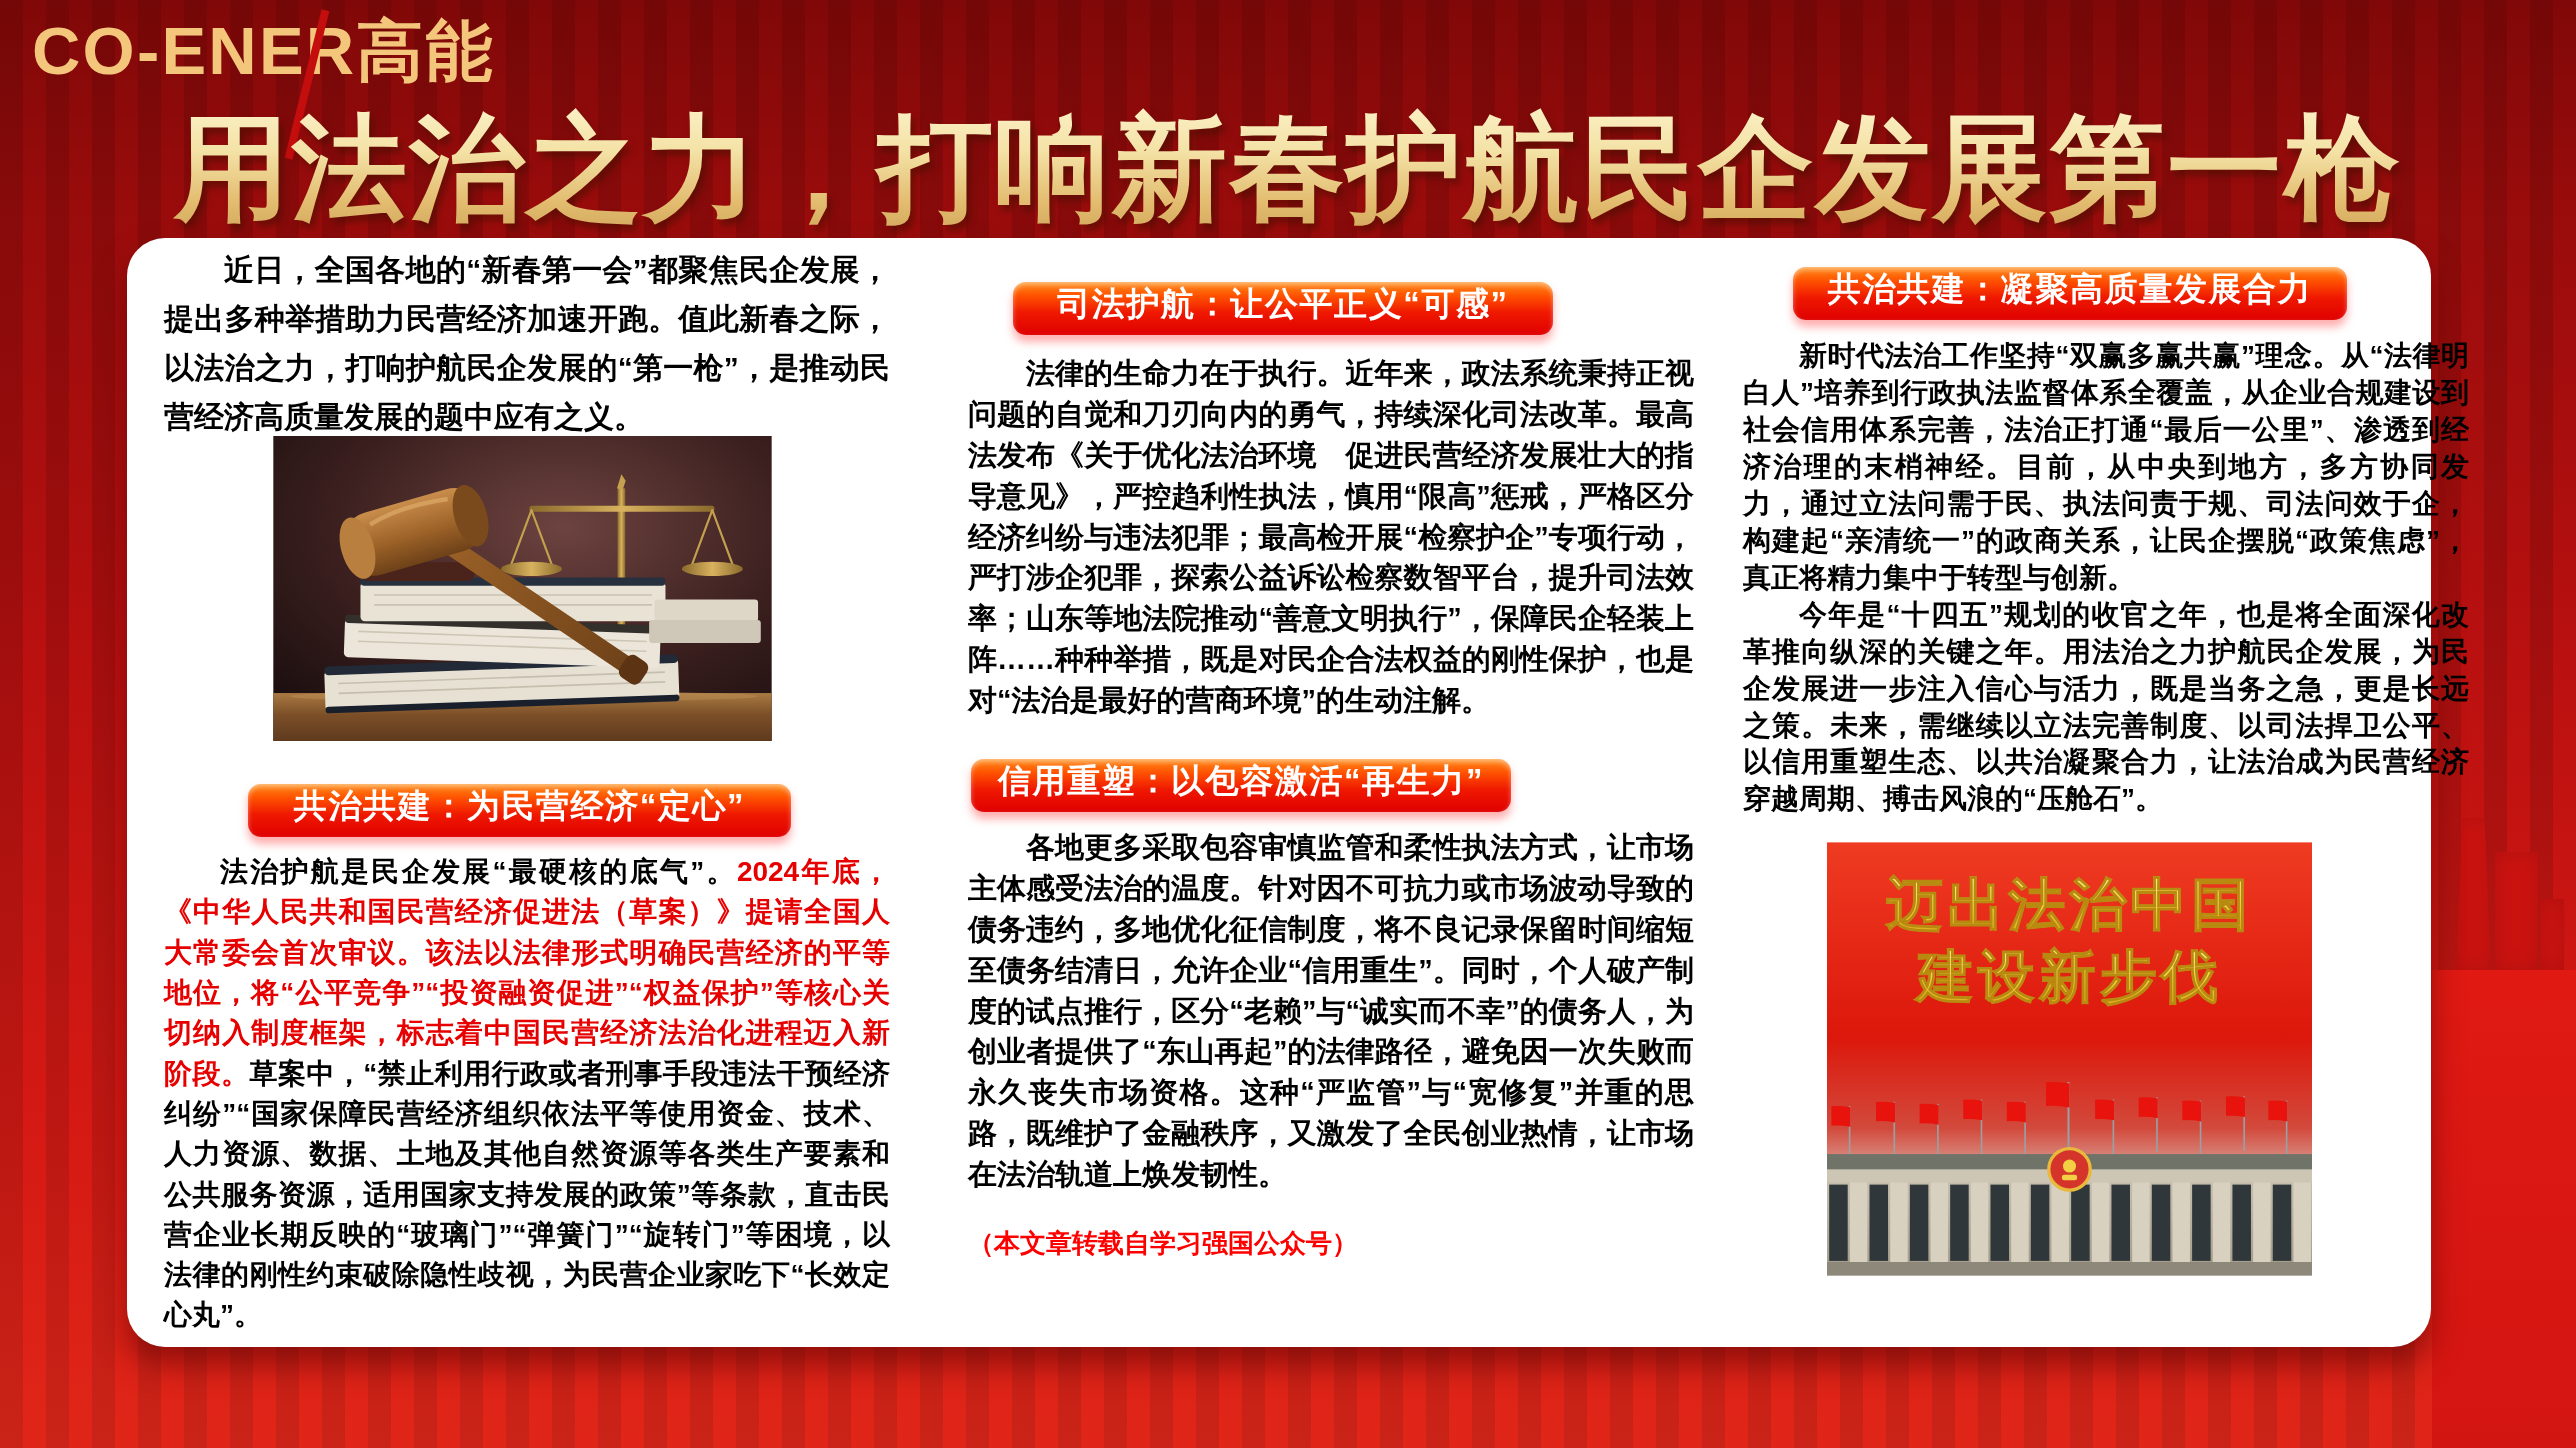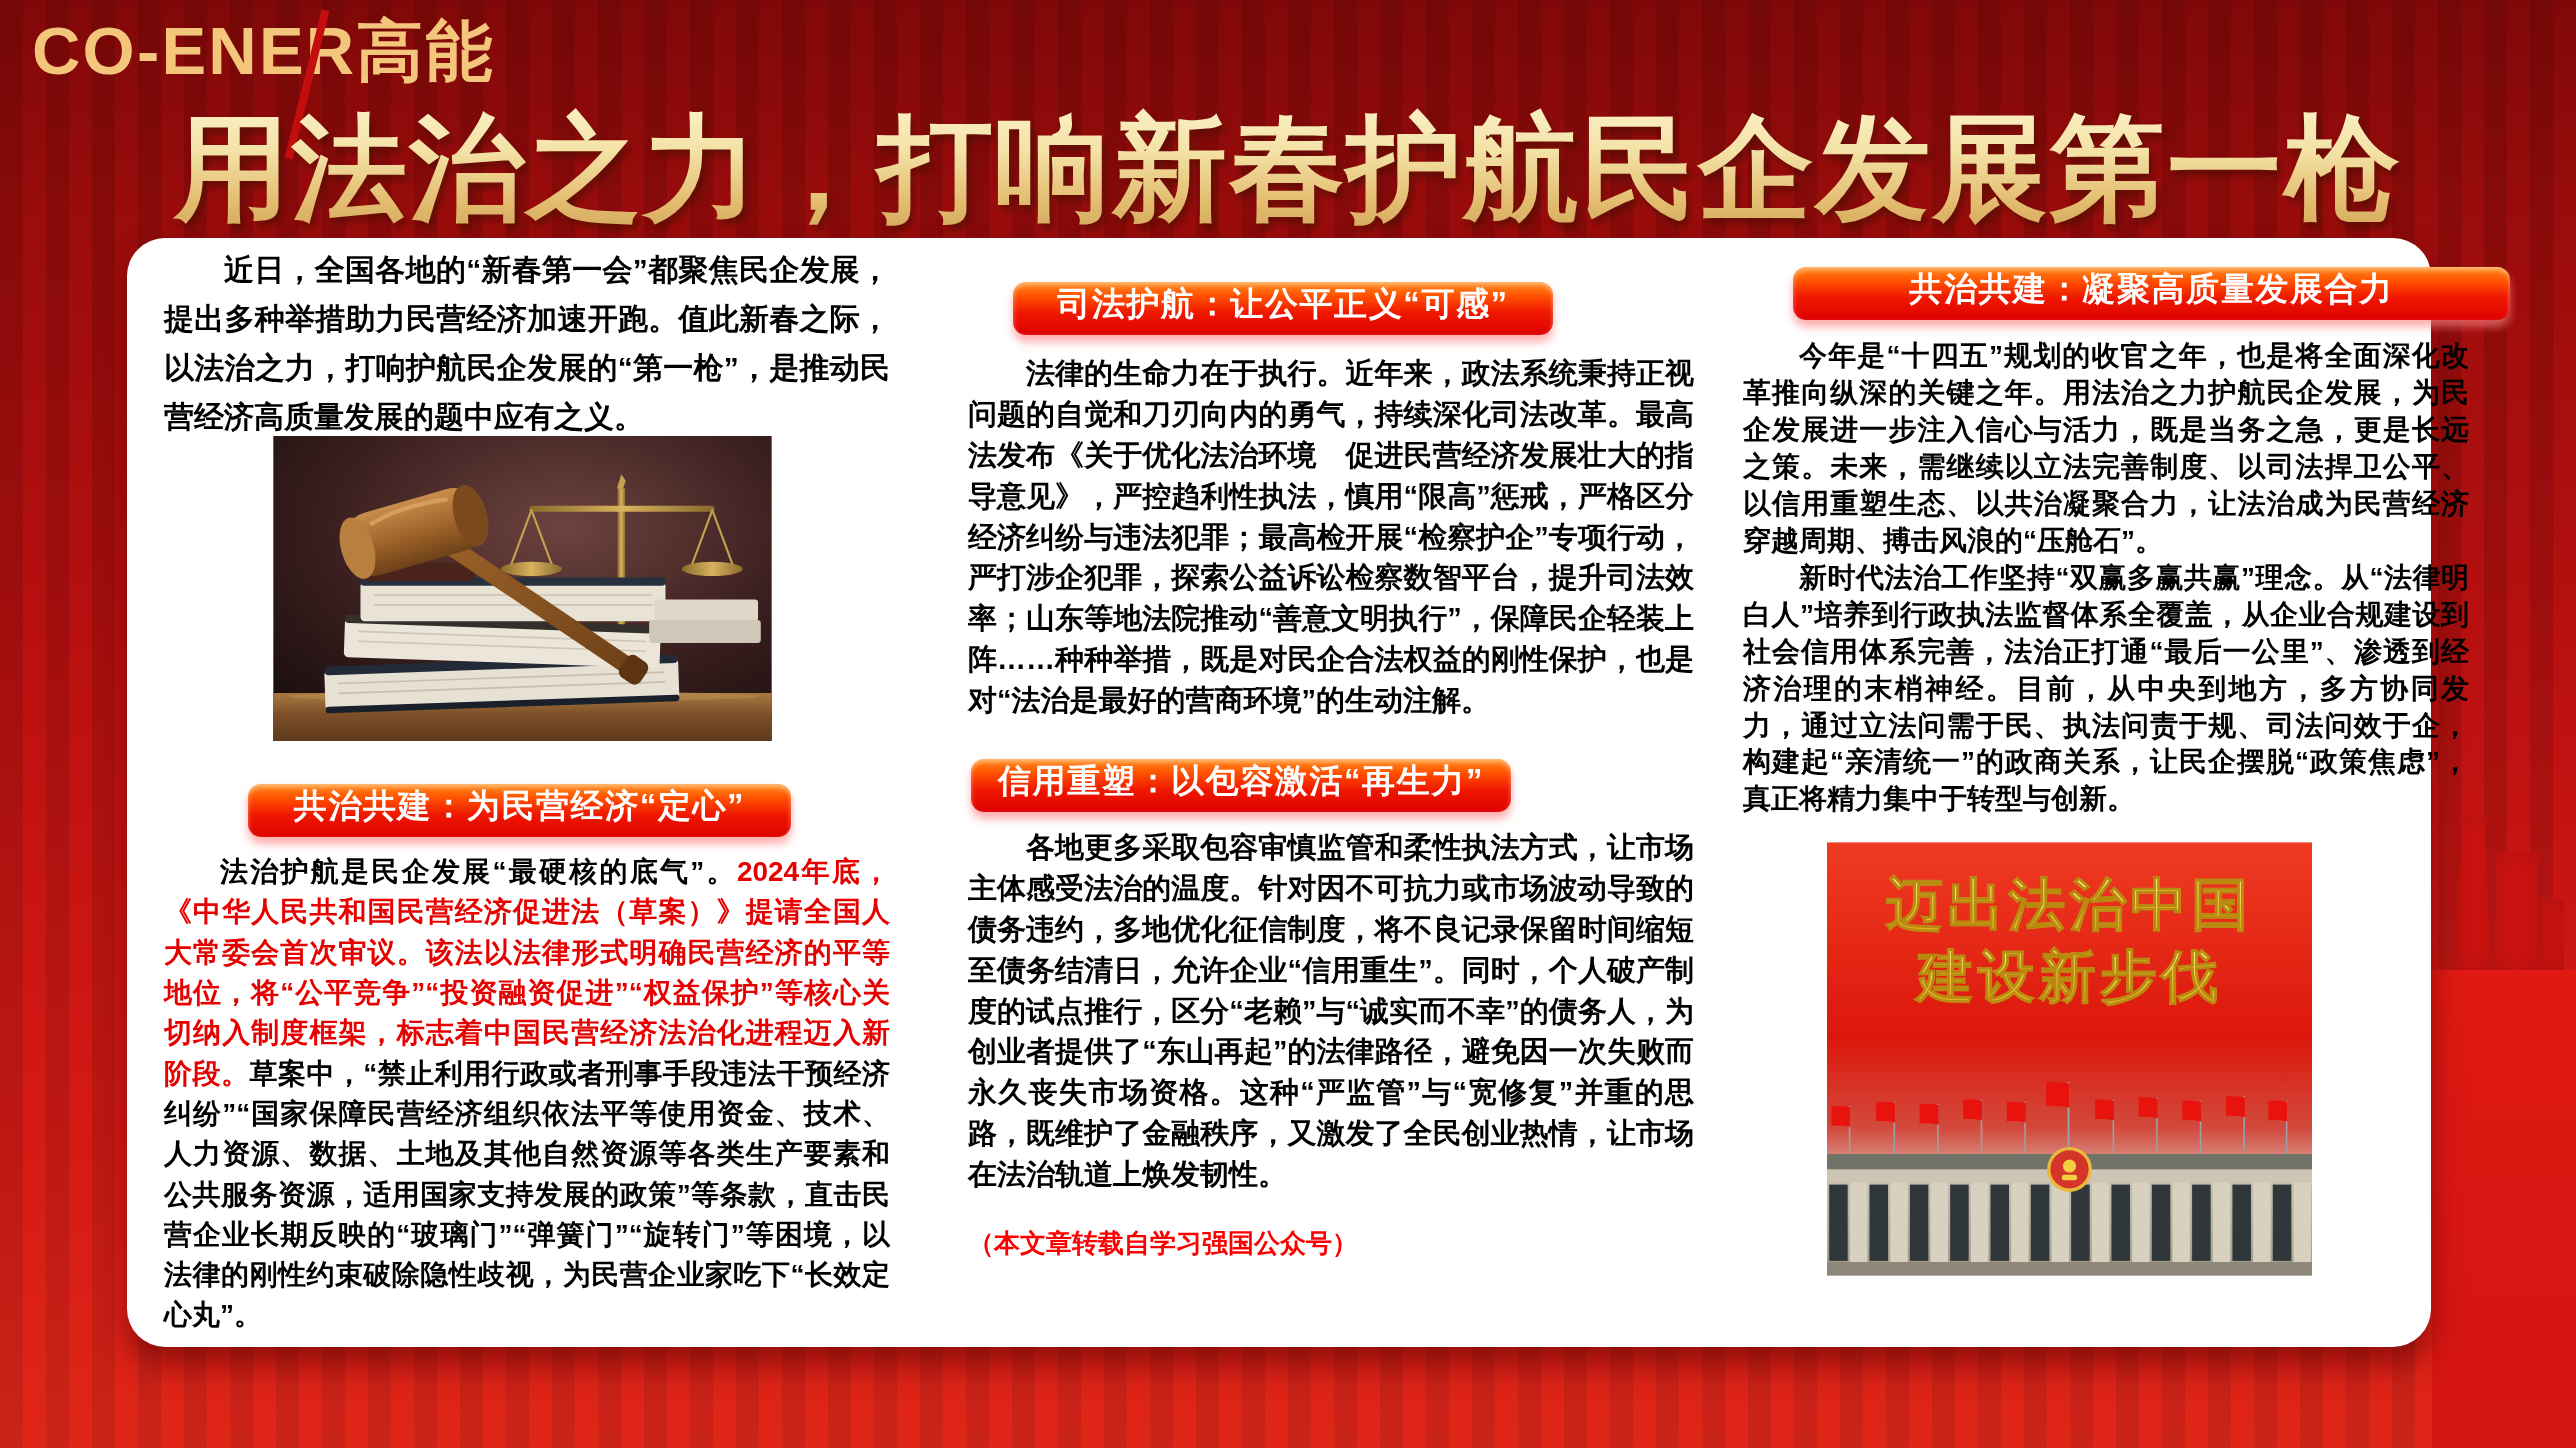--- a/index.html
+++ b/index.html
@@ -44,21 +44,21 @@
   .footer-note{position:absolute;left:968px;top:1226px;width:726px;text-align:left;
         font-size:26px;font-weight:700;color:#ff0000;text-indent:0;}
   
   .banner{position:absolute;height:53px;border-radius:13px;display:flex;align-items:flex-start;justify-content:center;
         background:linear-gradient(180deg,#ff8d1a 0%,#ff5200 26%,#ef1800 58%,#df0000 100%);
         color:#fff;font-weight:900;font-size:33px;letter-spacing:1.6px;white-space:nowrap;
         box-shadow:0 6.5px 8.7px rgba(255,130,130,.65), inset 0 2.7px 5.5px rgba(255,255,255,.45);}
   .banner-col1{left:248px;top:784px;width:543px;}
   .banner-col2a{left:1013px;top:282px;width:540px;}
   .banner-col2b{left:971px;top:759px;width:540px;}
-  .banner-col3{left:1793px;top:267px;width:717px;}
+  .banner-col3{left:1793px;top:267px;width:554px;}
   
   .photo{position:absolute;display:block;}
   .photo-left{left:273px;top:436px;}
   .photo-right{left:1827px;top:842px;}
 </style>
 </head>
 <body>
 
 <div class="page">
 
@@ -172,22 +172,22 @@
     <span>信用重塑：以包容激活“再生力”</span>
   </div>
   <p class="para col2-para2">各地更多采取包容审慎监管和柔性执法方式，让市场主体感受法治的温度。针对因不可抗力或市场波动导致的债务违约，多地优化征信制度，将不良记录保留时间缩短至债务结清日，允许企业“信用重生”。同时，个人破产制度的试点推行，区分“老赖”与“诚实而不幸”的债务人，为创业者提供了“东山再起”的法律路径，避免因一次失败而永久丧失市场资格。这种“严监管”与“宽修复”并重的思路，既维护了金融秩序，又激发了全民创业热情，让市场在法治轨道上焕发韧性。</p>
 
   <p class="para footer-note">（本文章转载自学习强国公众号）</p>
 
   <div class="banner banner-col3">
     <span>共治共建：凝聚高质量发展合力</span>
   </div>
   <div class="para col3-paras">
+    <p>新时代法治工作坚持“双赢多赢共赢”理念。从“法律明白人”培养到行政执法监督体系全覆盖，从企业合规建设到社会信用体系完善，法治正打通“最后一公里”、渗透到经济治理的末梢神经。目前，从中央到地方，多方协同发力，通过立法问需于民、执法问责于规、司法问效于企，构建起“亲清统一”的政商关系，让民企摆脱“政策焦虑”，真正将精力集中于转型与创新。</p>
     <p>今年是“十四五”规划的收官之年，也是将全面深化改革推向纵深的关键之年。用法治之力护航民企发展，为民企发展进一步注入信心与活力，既是当务之急，更是长远之策。未来，需继续以立法完善制度、以司法捍卫公平、以信用重塑生态、以共治凝聚合力，让法治成为民营经济穿越周期、搏击风浪的“压舱石”。</p>
-    <p>新时代法治工作坚持“双赢多赢共赢”理念。从“法律明白人”培养到行政执法监督体系全覆盖，从企业合规建设到社会信用体系完善，法治正打通“最后一公里”、渗透到经济治理的末梢神经。目前，从中央到地方，多方协同发力，通过立法问需于民、执法问责于规、司法问效于企，构建起“亲清统一”的政商关系，让民企摆脱“政策焦虑”，真正将精力集中于转型与创新。</p>
   </div>
 
   <svg class="photo photo-right" width="485" height="434" viewBox="0 0 890 795">
     <defs>
       <linearGradient id="redsky" x1="0" y1="0" x2="0" y2="1">
         <stop offset="0%" stop-color="#ef3b22"></stop>
           <stop offset="45%" stop-color="#dc170b"></stop>
         <stop offset="66%" stop-color="#d24a3c"></stop>
           <stop offset="82%" stop-color="#dfd9d4"></stop>
         <stop offset="100%" stop-color="#e6e4e2"></stop>

